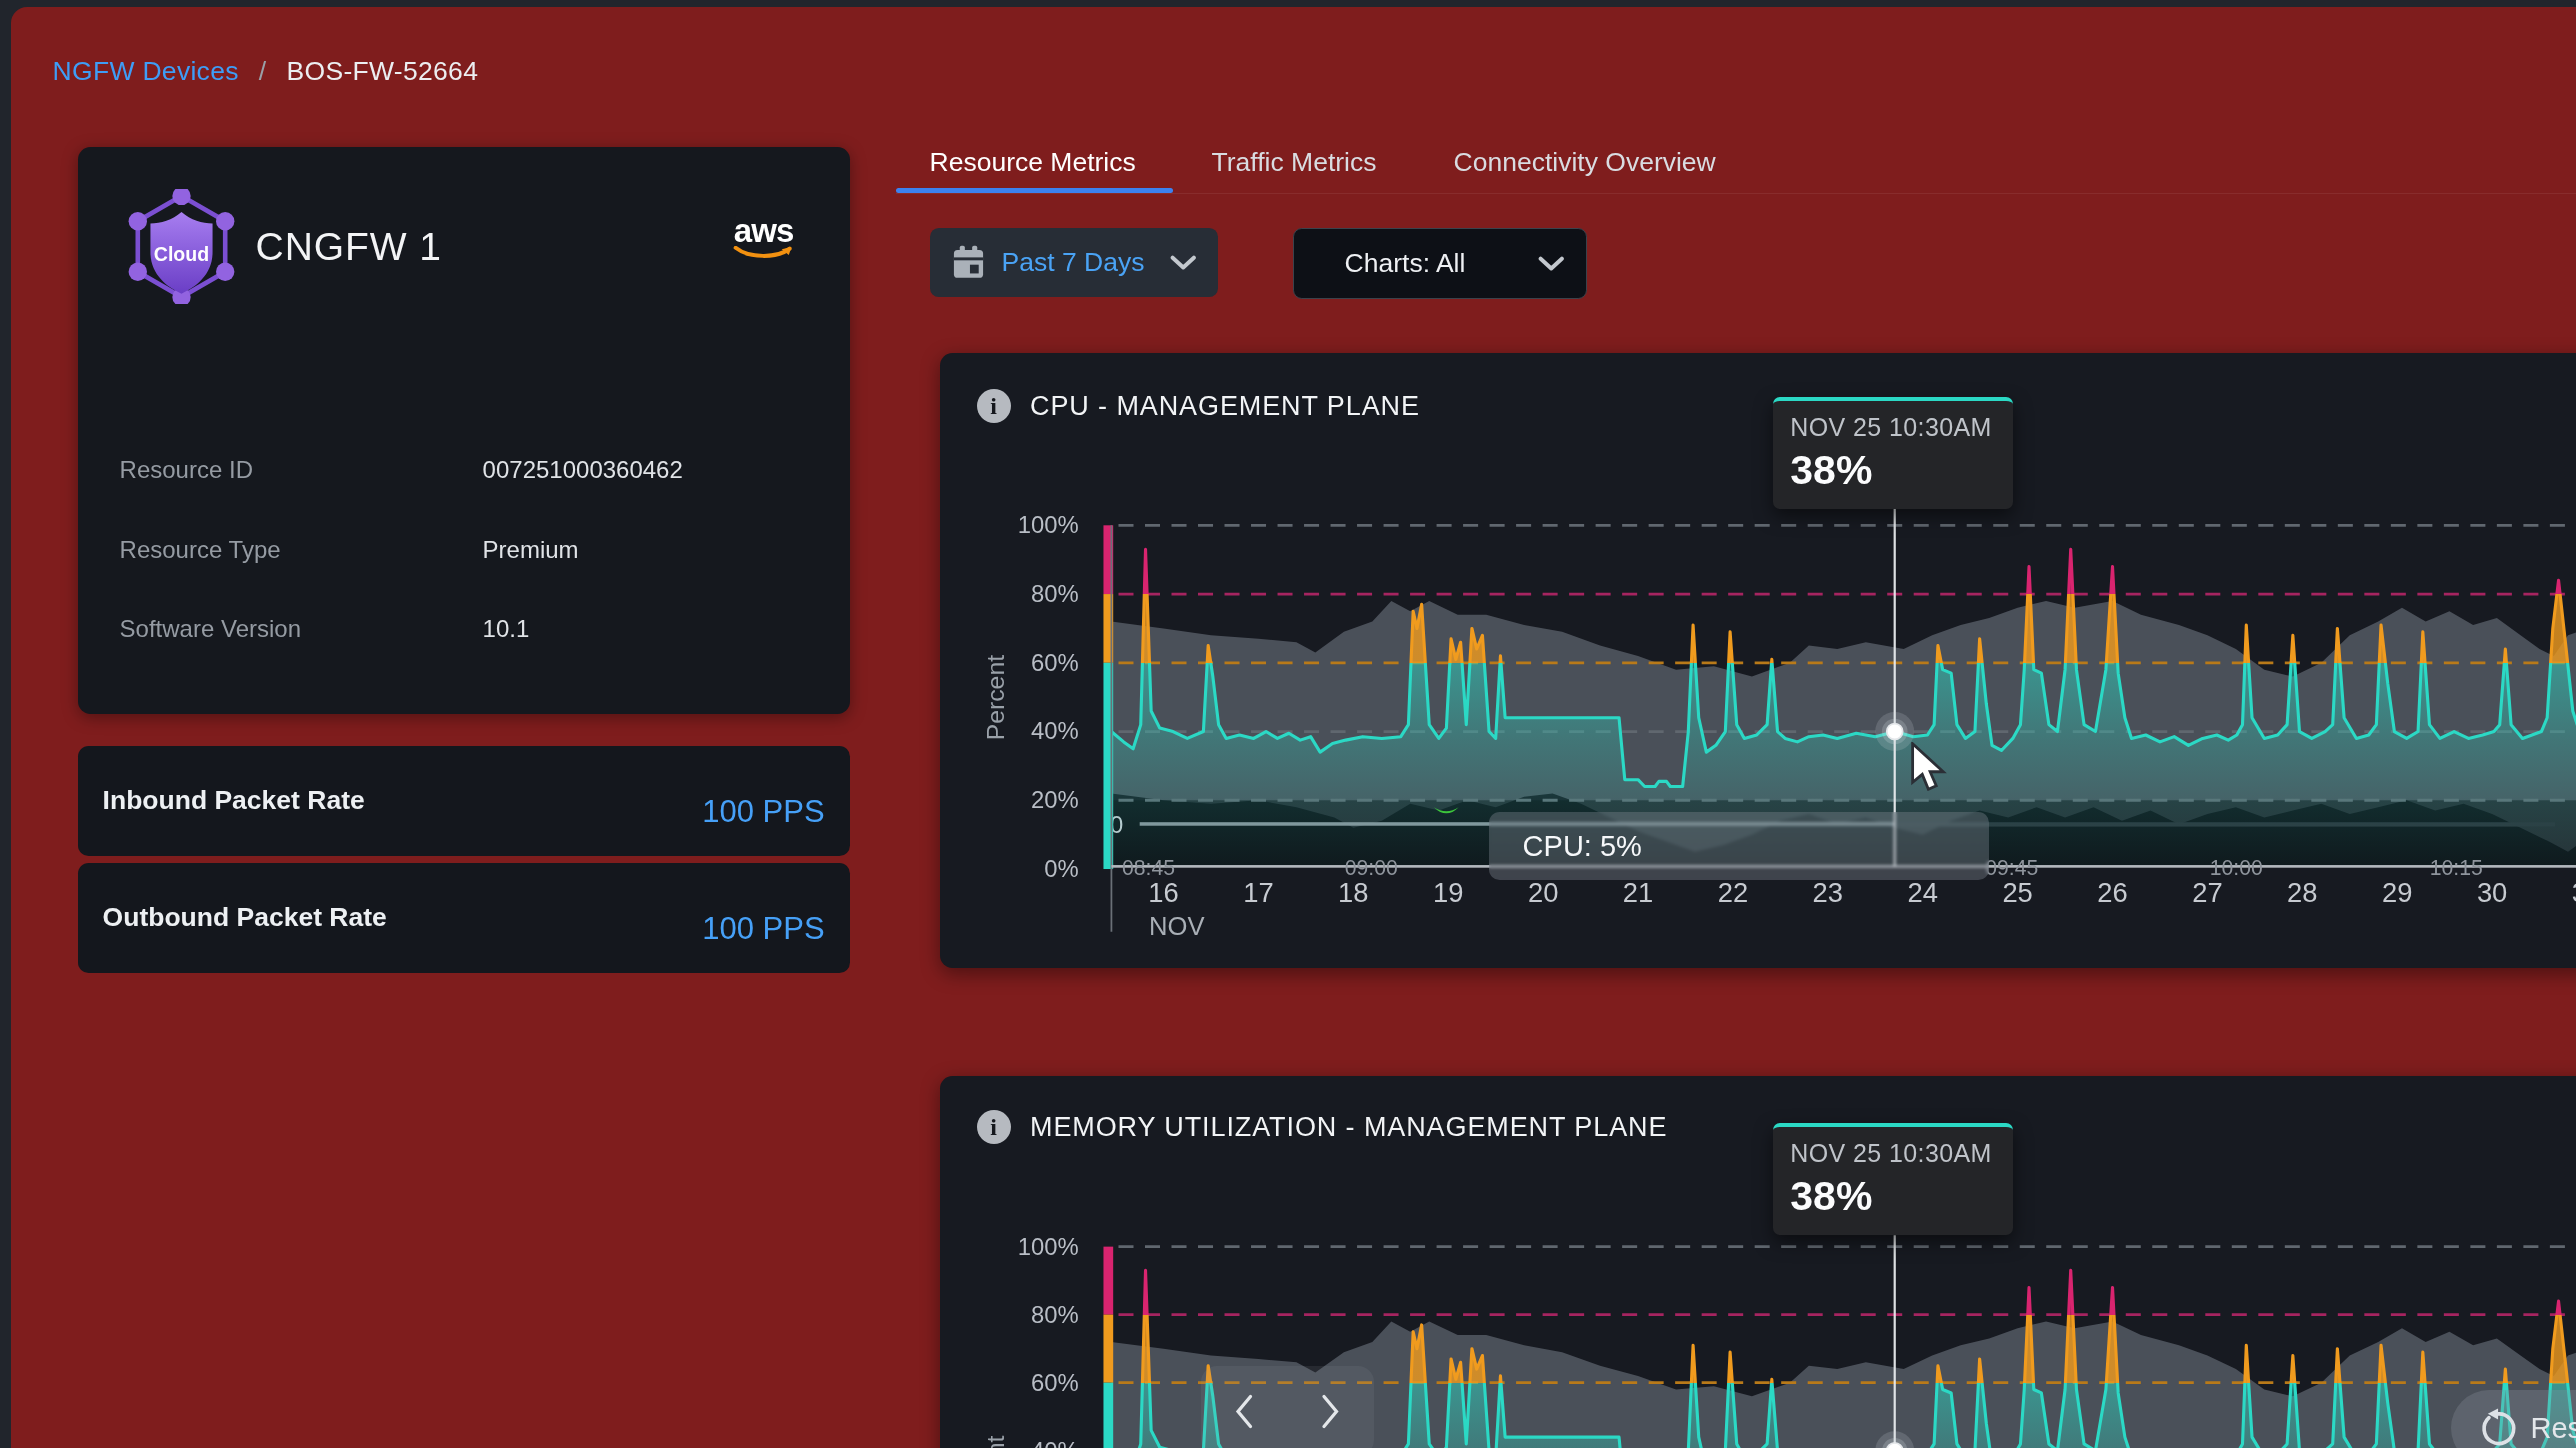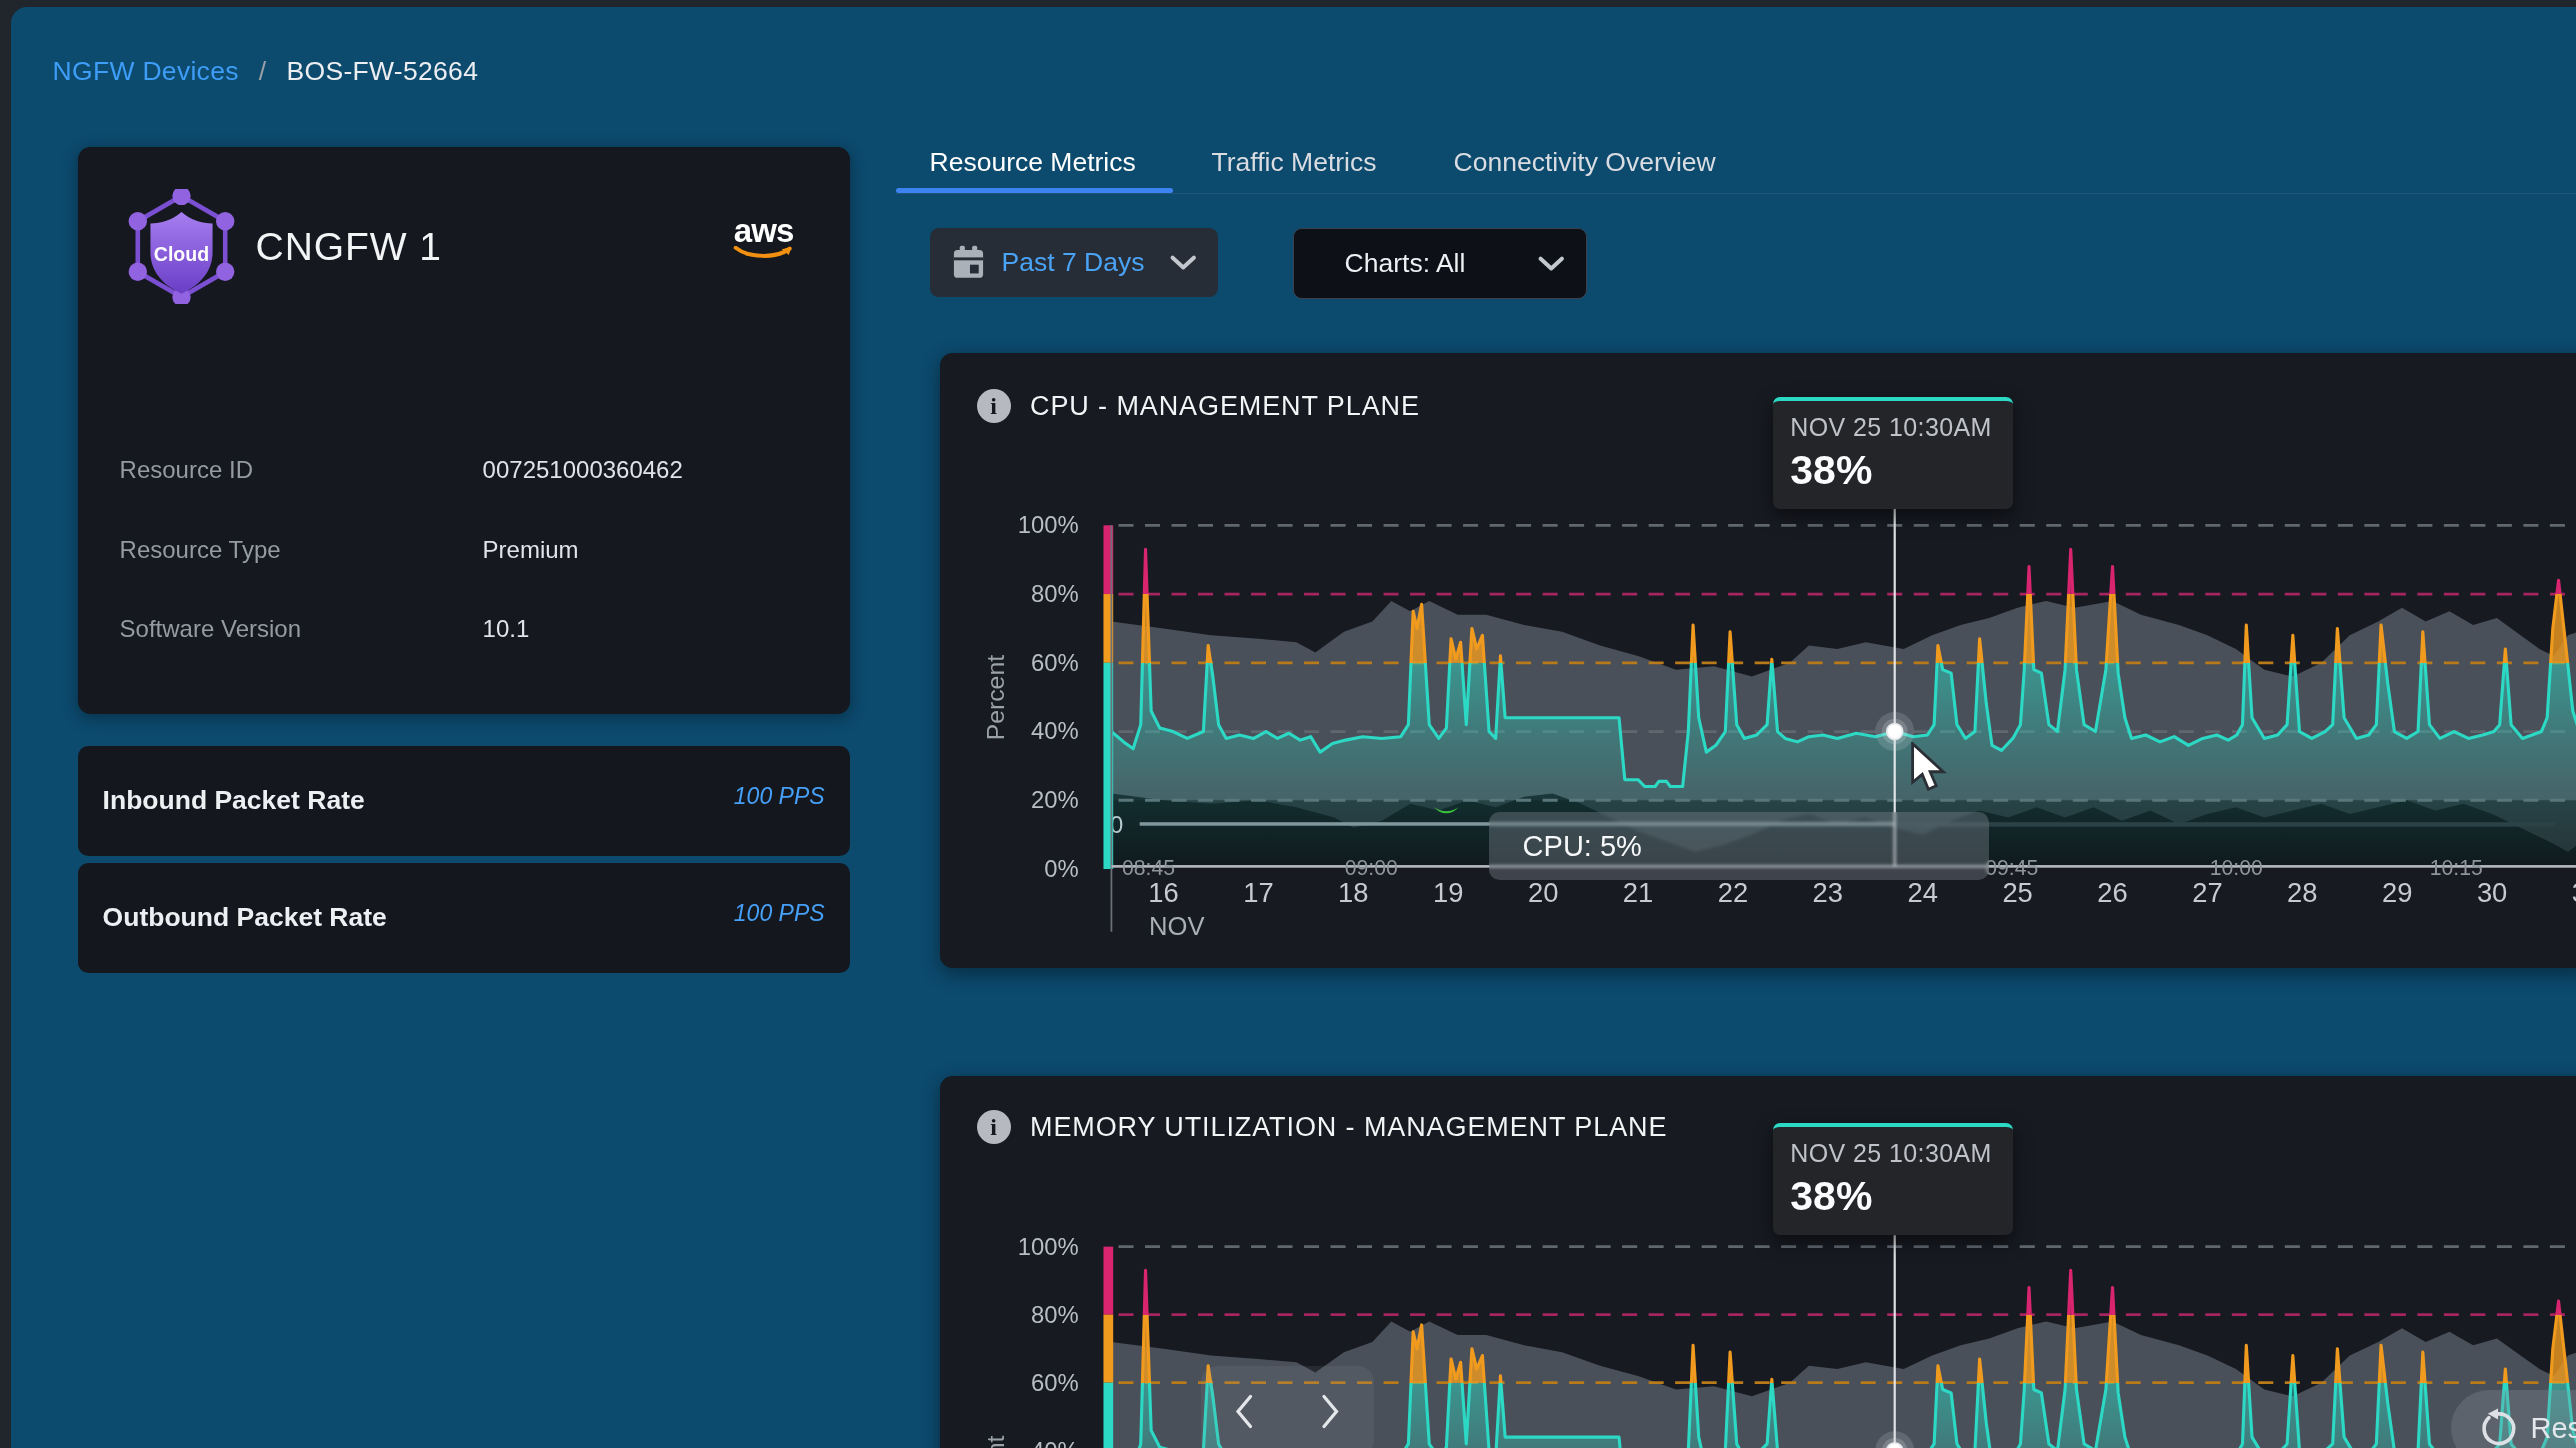--- a/index.html
+++ b/index.html
@@ -1,39 +1,39 @@
 <!DOCTYPE html>
 <html style="font-size:14px"><head>
 <meta charset="utf-8">
 <style>
   html,body{margin:0;padding:0;background:#15181d;}
   #stage{position:relative;width:2576px;height:1449px;overflow:hidden;background:#21252c;
          font-family:"Liberation Sans", sans-serif;color:#e6e8eb;}
-  #app{position:absolute;left:10.6px;top:7px;right:0;bottom:0;background:#0c4a6e;border-top-left-radius:16px;}
+  #app{position:absolute;left:10.6px;top:7px;right:0;bottom:0;background:#7f1d1d;border-top-left-radius:16px;}
   .abs{position:absolute;}
   
   .breadcrumb{left:42px;top:49px;font-size:26.5px;letter-spacing:0.3px;}
   .crumb-link{color:#3e9df6;cursor:pointer;}
   .crumb-sep{color:#9aa0a8;margin:0 12.4px;}
   .crumb-cur{color:#eceef1;}
   
   .card{background:#15181e;border-radius:12.4px;box-shadow:0 3.5px 16px rgba(0,0,0,.35);}
   #deviceCard{left:67px;top:140px;width:772px;height:567px;}
   #devLogo{left:46px;top:42px;}
   #devName{left:178px;top:78px;font-size:39px;color:#f3f4f6;letter-spacing:0.9px;}
   #awsLogo{left:655px;top:69px;width:62px;}
   .fieldRow{left:42px;width:689px;height:35px;}
   .fieldLabel{position:absolute;left:0;top:0;font-size:24px;color:#959ba3;}
   .fieldValue{position:absolute;left:363px;top:0;font-size:24px;color:#e0e3e7;}
   .chip{position:absolute;top:-10.6px;height:44px;line-height:44px;background:#363c45;border-radius:5.3px;
         font-size:24px;color:#d3d6db;padding:0 19.4px;}
   
   .statCard{left:67px;width:772px;height:110px;background:#14171d;border-radius:10.6px;}
   .statLabel{position:absolute;left:25px;top:39px;font-size:26.5px;font-weight:bold;color:#edf0f3;}
-  .statValue{position:absolute;right:25px;top:37px;font-size:23px;color:#46a0f7;font-style:italic;}
+  .statValue{position:absolute;right:25px;top:48px;font-size:31px;color:#46a0f7;}
   
   .tab{position:absolute;top:140px;font-size:26.5px;color:#d9dce1;cursor:pointer;}
   .tab.active{color:#ffffff;}
   #tabUnderline{left:885px;top:181px;width:277px;height:5.3px;background:#3c82f0;border-radius:2.7px;}
   #tabDivider{left:885px;top:186px;width:1691px;height:0.9px;background:rgba(255,255,255,0.07);}
   
   .btn{display:flex;align-items:center;cursor:pointer;border-radius:8.8px;}
   #dateBtn{left:919px;top:221px;width:288px;height:69px;background:#272d36;}
   #dateBtn .lbl{color:#4aa3f5;font-size:26.5px;margin-left:16px;}
   #chartsBtn{left:1282px;top:221px;width:292px;height:69px;background:#0d1016;border:1.8px solid #3b424b;}

